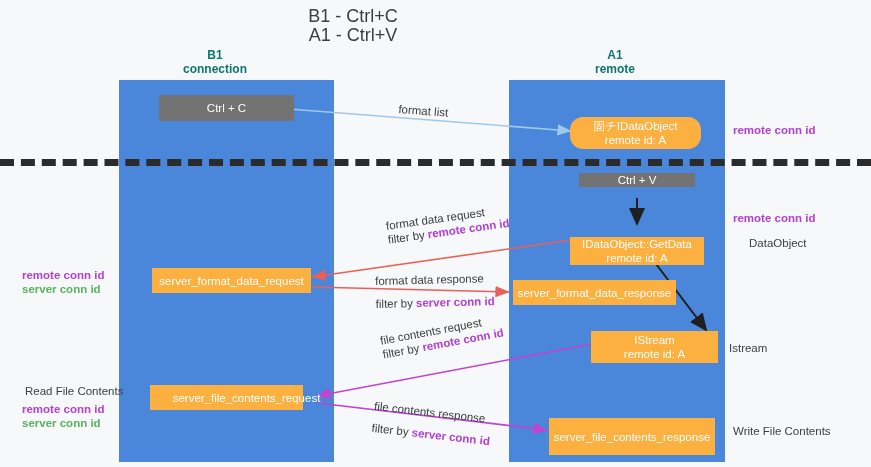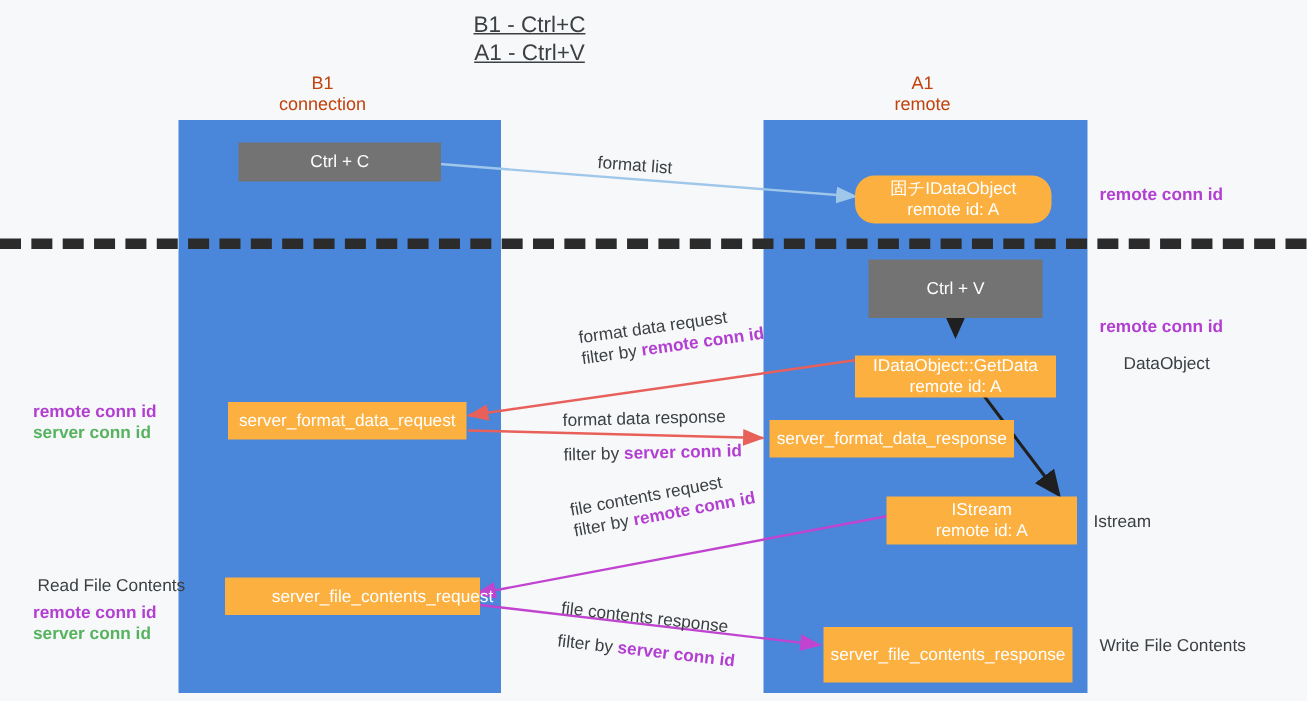--- a/index.html
+++ b/index.html
@@ -8,26 +8,26 @@
     background:#f7f8fa;
     font-family:"Liberation Sans", sans-serif;
     color:#3c4043;
     overflow:hidden;
   }
   #stage{position:relative;width:871px;height:467px;}
 
   
   .title{
     position:absolute;left:0;top:7px;width:706px;
-    text-align:center;font-size:15px;line-height:19px;color:#3c4043;text-decoration:underline;
+    text-align:center;font-size:18px;line-height:19px;color:#3c4043;
   }
 
   
   .col-head{
-    position:absolute;text-align:center;font-size:12px;line-height:14px;color:#c2410c;
+    position:absolute;text-align:center;font-size:12px;line-height:14px;color:#0f766e;font-weight:bold;
   }
 
   
   .lane{position:absolute;background:#4a86d9;}
 
   
   .divider{
     position:absolute;left:0;top:159px;width:871px;height:0;
     border-top:7px dashed #2b2b2b;
   }
@@ -114,21 +114,21 @@
 
   <div class="box green" style="left:159px;top:95px;width:135px;height:26px;">
     <div>Ctrl + C</div>
   </div>
 
   <div class="box orange" style="left:570px;top:117px;width:131px;height:32px;border-radius:13px;">
     <div>固チIDataObject</div>
     <div class="l2">remote id: A</div>
   </div>
 
-  <div class="box green" style="left:579px;top:173px;width:116px;height:39px;">
+  <div class="box green" style="left:579px;top:173px;width:116px;height:14px;">
     <div>Ctrl + V</div>
   </div>
 
   <div class="box orange" style="left:570px;top:226px;width:134px;height:28px;margin-top:11px;">
     <div>IDataObject::GetData</div>
     <div class="l2">remote id: A</div>
   </div>
 
   <div class="box orange" style="left:152px;top:268px;width:159px;height:25px;">
     <div>server_format_data_request</div>
@@ -136,21 +136,21 @@
 
   <div class="box orange" style="left:513px;top:280px;width:163px;height:25px;">
     <div>server_format_data_response</div>
   </div>
 
   <div class="box orange" style="left:591px;top:331px;width:127px;height:32px;">
     <div>IStream</div>
     <div class="l2">remote id: A</div>
   </div>
 
-  <div class="box orange" style="left:150px;top:385px;width:170px;height:25px;padding-left:40px;">
+  <div class="box orange" style="left:150px;top:385px;width:153px;height:25px;padding-left:40px;">
     <div>server_file_contents_request</div>
   </div>
 
   <div class="box orange" style="left:549px;top:418px;width:166px;height:37px;">
     <div>server_file_contents_response</div>
   </div>
 
   <div class="alabel" style="left:399px;top:102px;transform:rotate(4.4deg);">
     <div>format list</div>
   </div>

